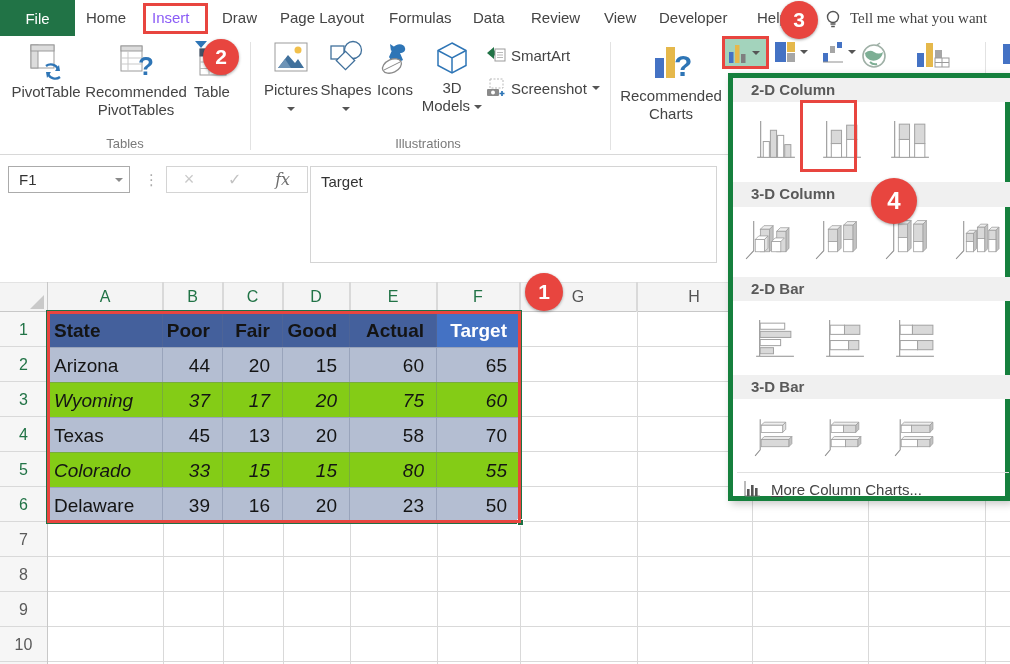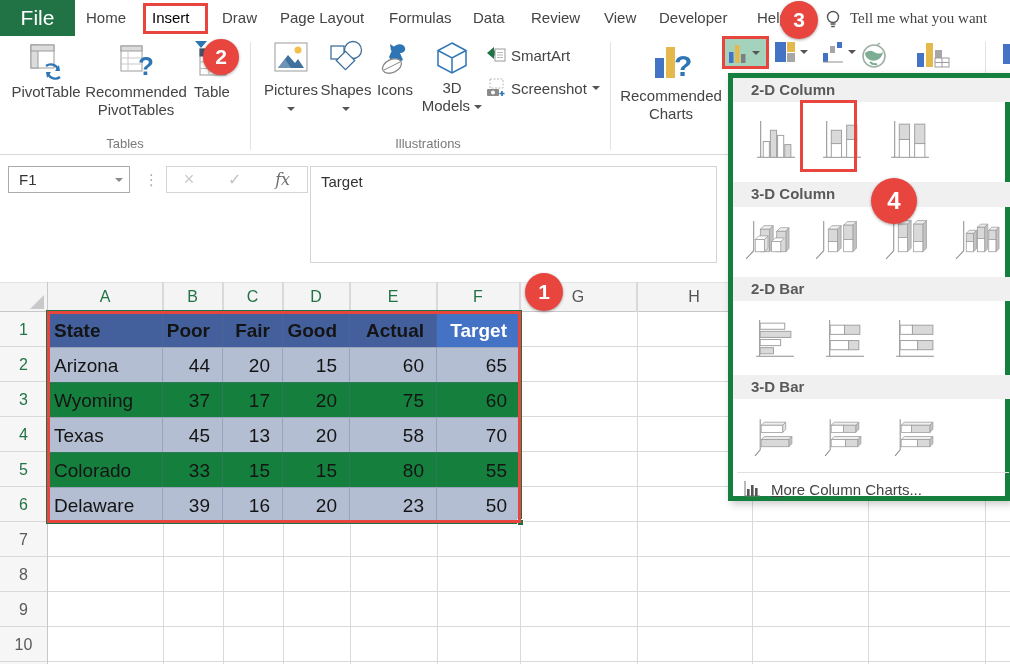--- a/index.html
+++ b/index.html
@@ -3,23 +3,23 @@
 <meta charset="utf-8">
 <style>
   html,body{margin:0;padding:0;background:#fff;}
   .stage{position:relative;width:1010px;height:664px;background:#fff;overflow:hidden;
          font-family:"Liberation Sans","DejaVu Sans",sans-serif;color:#444;}
   .abs{position:absolute;box-sizing:border-box;}
 
   
   .tabbar{left:0;top:0;width:1010px;height:36px;background:#fff;}
   .file-tab{left:0;top:0;width:75px;height:36px;background:#217346;color:#fff;
-            font-size:21px;display:flex;align-items:center;justify-content:center;}
+            font-size:15px;display:flex;align-items:center;justify-content:center;}
   .rtab{top:0;height:36px;line-height:36px;font-size:15px;color:#444;white-space:nowrap;cursor:pointer;}
-  .rtab.green{color:#000000;}
+  .rtab.green{color:#8b5cf6;}
   .tellme{top:0;height:36px;line-height:36px;font-size:15px;color:#444;white-space:nowrap;font-family:Liberation Serif, serif;}
 
   
   .redbox{border:3px solid #E8453F;z-index:55;pointer-events:none;}
   .stepc{border-radius:50%;background:#E8453F;color:#fff;display:flex;align-items:center;
          justify-content:center;font-weight:bold;font-size:21px;z-index:60;
          box-shadow:0 1px 3px rgba(0,0,0,.35);}
 
   
   .ribbon{left:0;top:36px;width:1010px;height:119px;background:#fff;border-bottom:1px solid #D8D8D8;}
@@ -67,21 +67,21 @@
   .xtable{left:48px;top:312px;display:grid;z-index:10;
           grid-template-columns:115px 60px 60px 67px 87px 83px;grid-auto-rows:35px;}
   .hc{background:#44609C;color:#DCE2EF;font-weight:bold;font-size:19px;line-height:35px;
       border-right:1px solid rgba(255,255,255,.25);box-sizing:border-box;cursor:cell;}
   .hc.active{background:#4472C4;color:#FFFFFF;}
   .dc{font-size:19px;line-height:35px;color:#141414;box-sizing:border-box;cursor:cell;
       border-right:1px solid rgba(96,110,140,.32);border-top:1px solid rgba(96,110,140,.32);}
   .al{text-align:left;padding-left:6px;}
   .ar{text-align:right;padding-right:12px;}
   .r-dark{background:#B4BED2;}
-  .r-light{background:#15803d;}
+  .r-light{background:#84cc16;font-style:italic;}
   .selout{left:46px;top:310px;width:476px;height:214px;border:2px solid #1E7145;z-index:11;pointer-events:none;}
   .fillhandle{left:517px;top:519px;width:7px;height:7px;background:#1E7145;border:1px solid #fff;z-index:12;}
   .tbl-redbox{left:47px;top:311px;width:474px;height:212px;z-index:20;}
 
   
   .panel{left:728px;top:73px;width:282px;height:428px;background:#fff;border:5px solid #15803d;
          box-shadow:3px 3px 8px rgba(0,0,0,.22);z-index:50;}
   .pband{position:absolute;left:0;width:280px;height:24px;background:#F0F0F0;font-weight:bold;
          color:#595959;font-size:15px;line-height:24px;padding-left:18px;box-sizing:border-box;}
   .thumb{position:absolute;width:47px;height:47px;cursor:pointer;}

